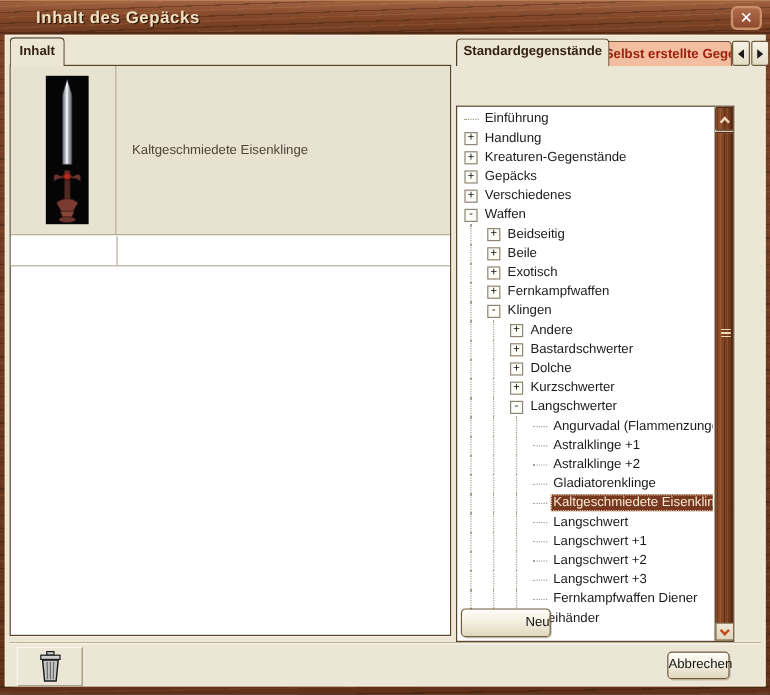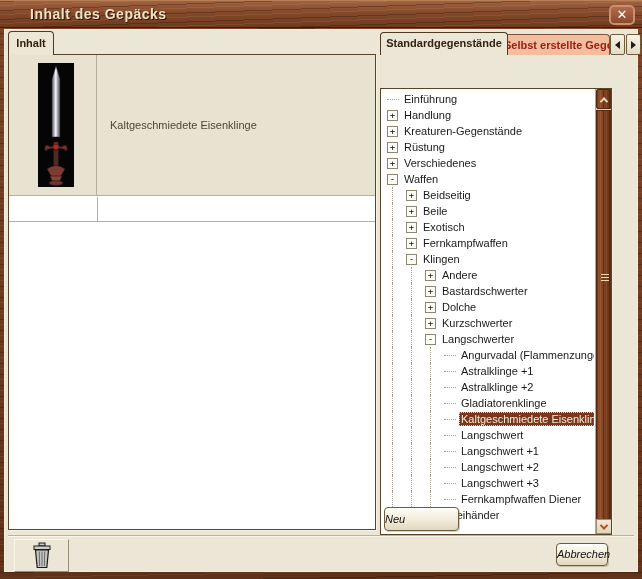--- a/index.html
+++ b/index.html
@@ -128,23 +128,22 @@
     border:1px solid #9a8f74;cursor:pointer;display:flex;align-items:center;justify-content:center;}
   .chev{width:6px;height:6px;border-left:2px solid #f0d9b8;border-top:2px solid #f0d9b8;}
   .chev.up{transform:rotate(45deg) translate(1px,1px);}
   .chev.down{border-color:#c34a16;transform:rotate(-135deg) translate(1px,1px);}
   .sb-up .chev{position:absolute;left:4px;top:7px;}
   
   .btn{
     position:absolute;
     background:linear-gradient(#fffdf7,#f1ebda 55%,#e0d7bd);
     border:1px solid #6f5c3e;border-radius:4px;
-    font-size:11px;color:#111;text-align:left;cursor:pointer;
+    font-size:11px;color:#111;text-align:right;cursor:pointer;
     box-shadow:inset 0 1px 0 #fff, 1px 1px 0 rgba(90,70,40,.25);
-    font-style:italic;
   }
   .btn-neu{left:384px;top:507px;width:75px;height:24px;line-height:22px;}
   .btn-ok{left:449px;top:543px;width:96px;height:23px;line-height:21px;margin-top:48px;}
   .btn-cancel{left:556px;top:543px;width:52px;height:23px;line-height:21px;}
   .separator{
     position:absolute;left:8px;top:535px;width:626px;height:2px;
     border-top:1px solid #bdb296;border-bottom:1px solid #fbf6e8;
   }
   .trash-btn{
     position:absolute;left:14px;top:539px;width:55px;height:33px;
@@ -216,21 +215,21 @@
         <div class="tree-row">
           <span class="tree-box">+</span>
           <span class="tree-label">Handlung</span>
         </div>
         <div class="tree-row">
           <span class="tree-box">+</span>
           <span class="tree-label">Kreaturen-Gegenstände</span>
         </div>
         <div class="tree-row">
           <span class="tree-box">+</span>
-          <span class="tree-label">Rüstung</span>
+          <span class="tree-label">Gepäcks</span>
         </div>
         <div class="tree-row">
           <span class="tree-box">+</span>
           <span class="tree-label">Verschiedenes</span>
         </div>
         <div class="tree-row">
           <span class="tree-box">-</span>
           <span class="tree-label">Waffen</span>
         </div>
         <div class="tree-row">

